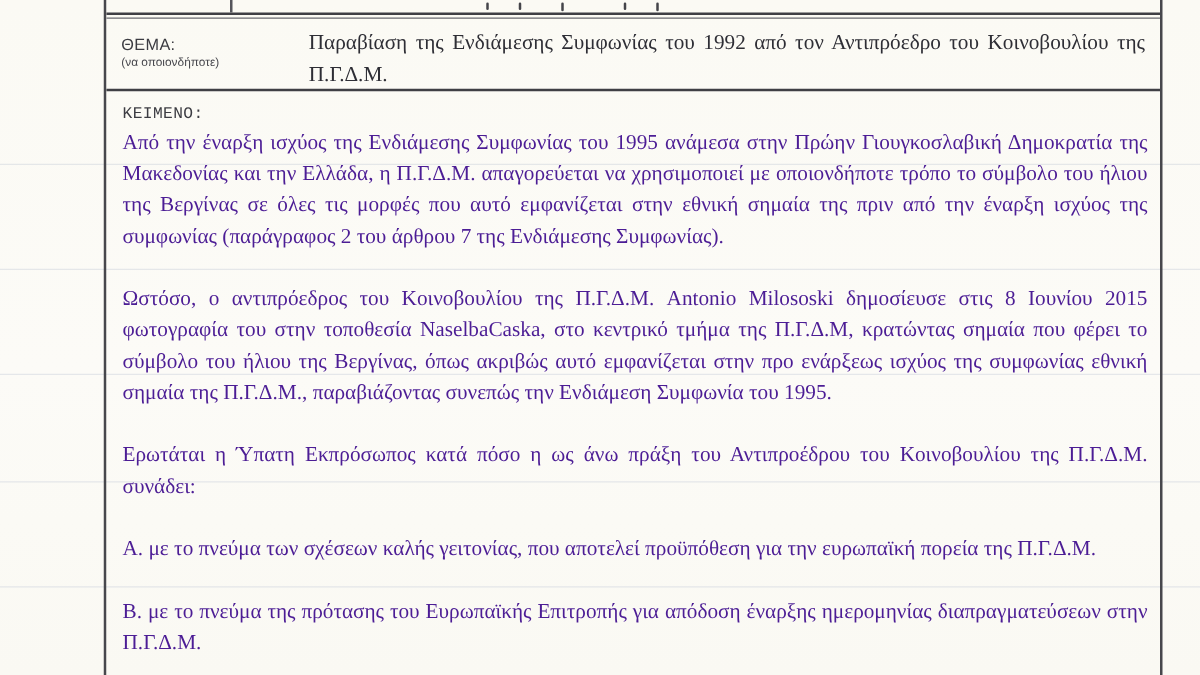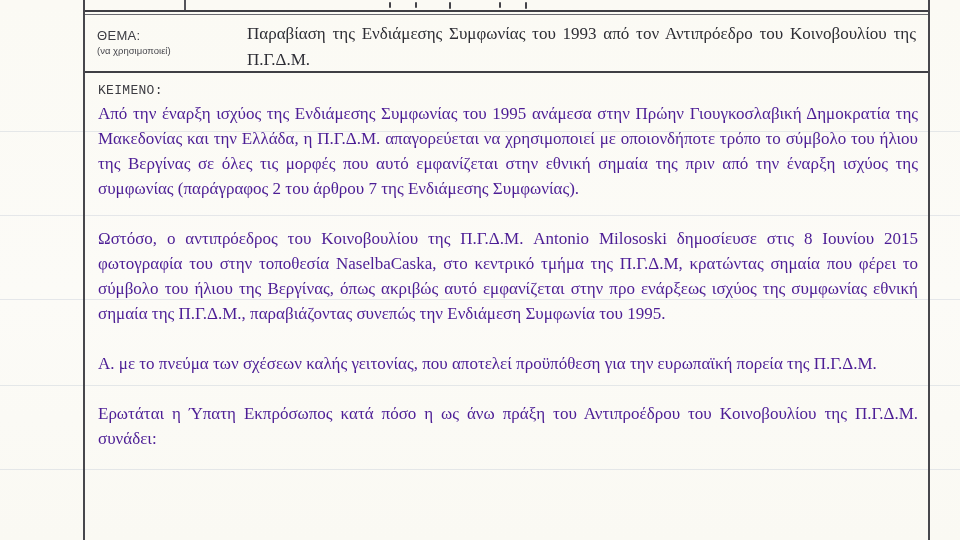--- a/index.html
+++ b/index.html
@@ -140,26 +140,27 @@
   <div class="partial-row">
     <span class="partial-divider"></span>
     <span class="descenders">
       <span></span><span></span><span></span><span></span><span></span>
     </span>
   </div>
 
   <div class="theme-row">
     <div class="theme-label-cell">
       <div class="theme-label">ΘΕΜΑ:</div>
-      <div class="theme-note">(να χρησιμοποιεί)</div>
+      <div class="theme-note">(να οποιονδήποτε)</div>
     </div>
-    <div class="theme-subject">Παραβίαση της Ενδιάμεσης Συμφωνίας του 1993 από τον Αντιπρόεδρο του Κοινοβουλίου της Π.Γ.Δ.Μ.</div>
+    <div class="theme-subject">Παραβίαση της Ενδιάμεσης Συμφωνίας του 1992 από τον Αντιπρόεδρο του Κοινοβουλίου της Π.Γ.Δ.Μ.</div>
   </div>
 
   <div class="body-row">
     <div class="body-label">ΚΕΙΜΕΝΟ:</div>
     <p>Από την έναρξη ισχύος της Ενδιάμεσης Συμφωνίας του 1995 ανάμεσα στην Πρώην Γιουγκοσλαβική Δημοκρατία της Μακεδονίας και την Ελλάδα, η Π.Γ.Δ.Μ. απαγορεύεται να χρησιμοποιεί με οποιονδήποτε τρόπο το σύμβολο του ήλιου της Βεργίνας σε όλες τις μορφές που αυτό εμφανίζεται στην εθνική σημαία της πριν από την έναρξη ισχύος της συμφωνίας (παράγραφος 2 του άρθρου 7 της Ενδιάμεσης Συμφωνίας).</p>
     <p>Ωστόσο, ο αντιπρόεδρος του Κοινοβουλίου της Π.Γ.Δ.Μ. Antonio Milososki δημοσίευσε στις 8 Ιουνίου 2015 φωτογραφία του στην τοποθεσία NaselbaCaska, στο κεντρικό τμήμα της Π.Γ.Δ.Μ, κρατώντας σημαία που φέρει το σύμβολο του ήλιου της Βεργίνας, όπως ακριβώς αυτό εμφανίζεται στην προ ενάρξεως ισχύος της συμφωνίας εθνική σημαία της Π.Γ.Δ.Μ., παραβιάζοντας συνεπώς την Ενδιάμεση Συμφωνία του 1995.</p>
+    <p>Ερωτάται η Ύπατη Εκπρόσωπος κατά πόσο η ως άνω πράξη του Αντιπροέδρου του Κοινοβουλίου της Π.Γ.Δ.Μ. συνάδει:</p>
     <p>Α. με το πνεύμα των σχέσεων καλής γειτονίας, που αποτελεί προϋπόθεση για την ευρωπαϊκή πορεία της Π.Γ.Δ.Μ.</p>
-    <p>Ερωτάται η Ύπατη Εκπρόσωπος κατά πόσο η ως άνω πράξη του Αντιπροέδρου του Κοινοβουλίου της Π.Γ.Δ.Μ. συνάδει:</p>
+    <p>Β. με το πνεύμα της πρότασης του Ευρωπαϊκής Επιτροπής για απόδοση έναρξης ημερομηνίας διαπραγματεύσεων στην Π.Γ.Δ.Μ.</p>
   </div>
 
 </div>
 
 </body></html>

